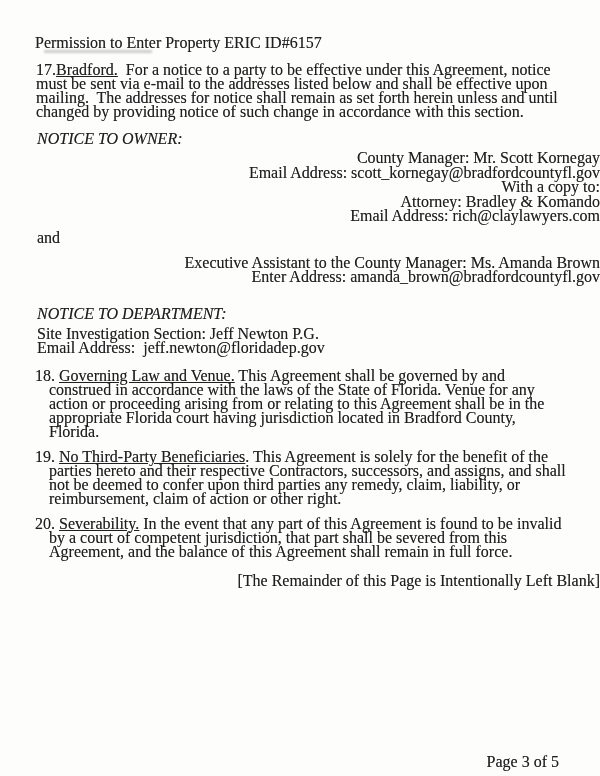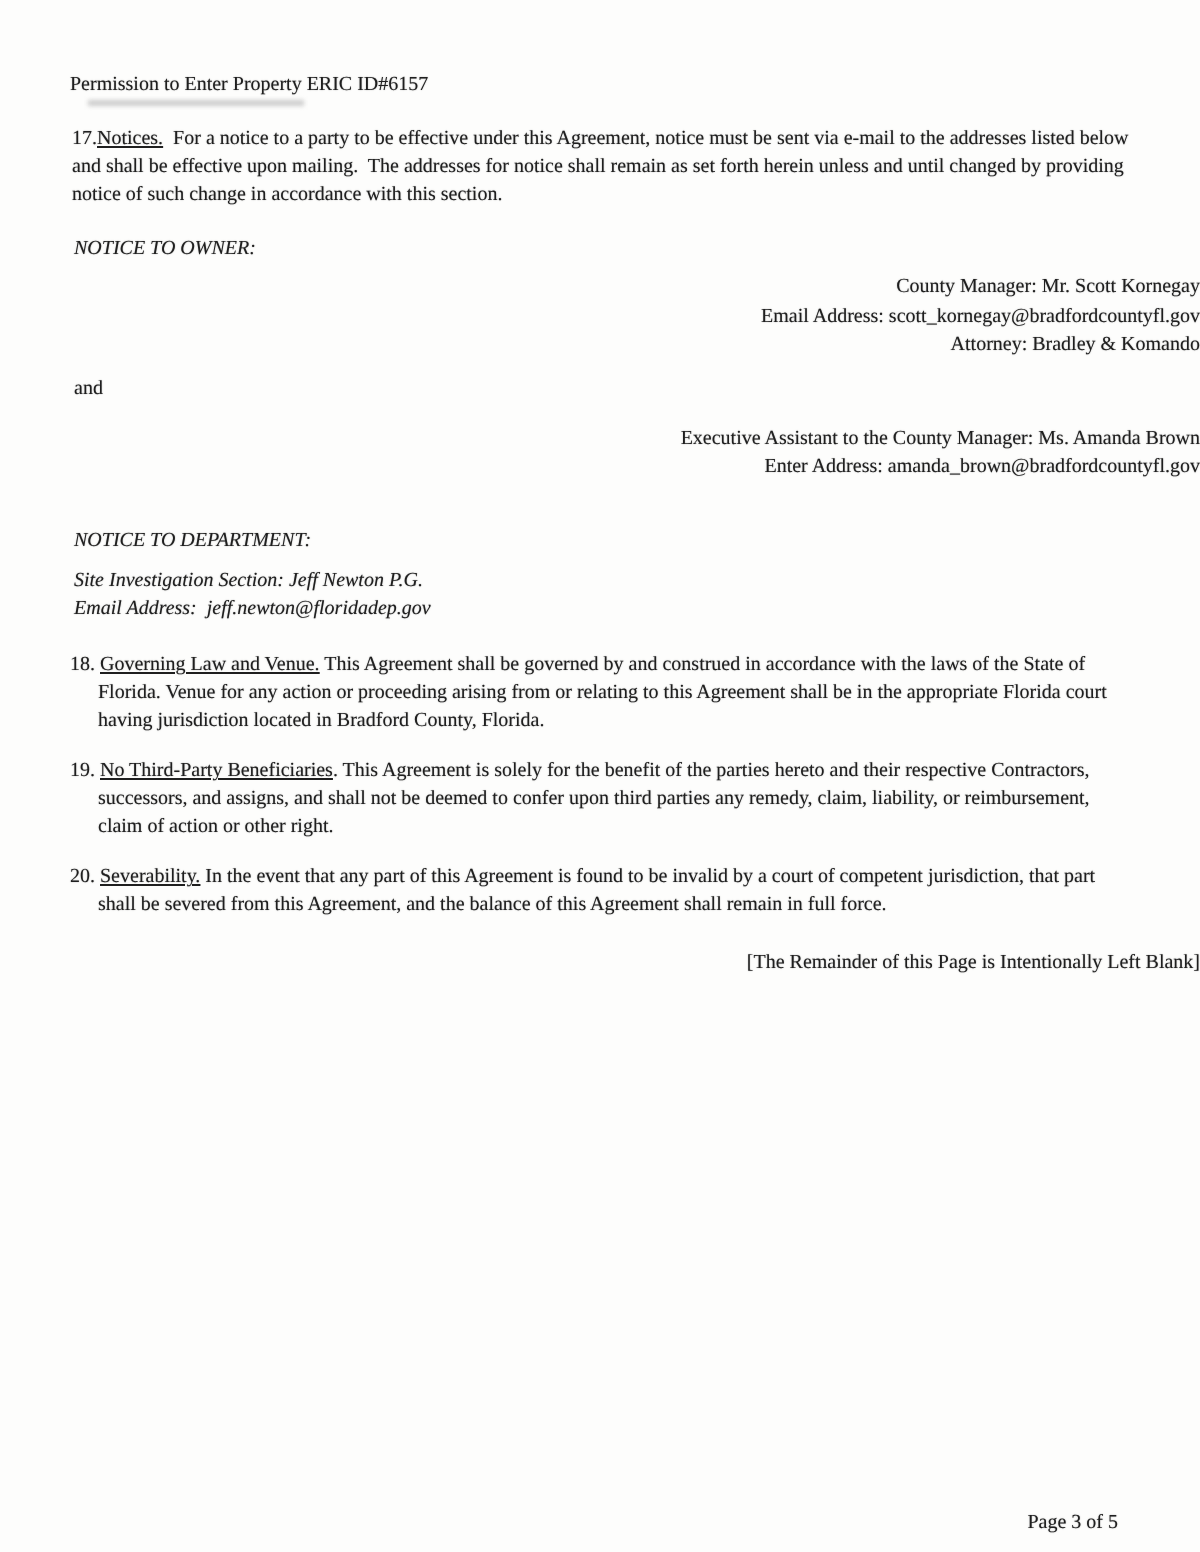--- a/index.html
+++ b/index.html
@@ -5,21 +5,21 @@
   html, body { margin: 0; padding: 0; background: #ffffff; }
   .page {
     position: relative;
     width: 600px;
     height: 776px;
     background: #fdfdfc;
     box-sizing: border-box;
     padding-top: 36px;
     overflow: hidden;
     font-family: "Liberation Serif", "DejaVu Serif", serif;
-    font-size: 10px;
+    font-size: 16px;
     line-height: 14px;
     color: #1f1f1f;
     text-shadow: 0 0 0.6px rgba(45,45,45,0.55);
   }
   .t { white-space: pre-wrap; }
   .u { text-decoration: underline; }
   .header { margin-left: 35px; }
   .artifact {
     position: absolute; left: 44px; top: 50px;
     width: 108px; height: 2.5px;
@@ -28,45 +28,47 @@
   .intro { margin: 15px 30px 0 40px; }
   .p17 { margin: 13px 0 0 36px; width: 531px; }
   .notice-heading { margin-left: 37px; font-style: italic; }
   .h-owner { margin-top: 13px; }
   .h-dept { margin-top: 22px; }
   .contact-block { margin-left: 37px; }
   .owner-block { margin-top: 5px; text-align: right; }
   .owner-block .line { line-height: 14.5px; }
   .exec-block { margin-top: 11px; text-align: right; }
   .exec-block .line { line-height: 14.6px; }
-  .dept-block { margin-top: 6px; font-style: italic; }
+  .dept-block { margin-top: 6px; }
   .dept-block .line { line-height: 14.3px; }
   .and-line { margin: 7px 0 0 37px; }
   .clause { margin: 14px 0 0 49px; width: 517px; text-indent: -14px; }
   .clause + .clause { margin-top: 11px; }
   .blank-note { margin-top: 15px; text-align: right; }
   .footer { position: absolute; top: 755px; right: 41px; }
 </style>
 </head>
 <body>
 
 <div class="page">
 
   <div class="header">Permission to Enter Property ERIC ID#6157</div>
   <div class="artifact"></div>
 
 
-  <div class="p17 t"><span>17.</span><span class="u">Notices.</span><span>  For a notice to a party to be effective under this Agreement, notice must be sent via e-mail to the addresses listed below and shall be effective upon mailing.  The addresses for notice shall remain as set forth herein unless and until changed by providing notice of such change in accordance with this section.</span></div>
+  <div class="p17 t"><span>17.</span><span class="u">Bradford.</span><span>  For a notice to a party to be effective under this Agreement, notice must be sent via e-mail to the addresses listed below and shall be effective upon mailing.  The addresses for notice shall remain as set forth herein unless and until changed by providing notice of such change in accordance with this section.</span></div>
 
   <div class="notice-heading h-owner">NOTICE TO OWNER:</div>
 
   <div class="contact-block owner-block">
     <div class="line t">County Manager: Mr. Scott Kornegay</div>
     <div class="line t">Email Address: scott_kornegay@bradfordcountyfl.gov</div>
+    <div class="line t">With a copy to:</div>
     <div class="line t">Attorney: Bradley &amp; Komando</div>
+    <div class="line t">Email Address: rich@claylawyers.com</div>
   </div>
 
   <div class="and-line">and</div>
 
   <div class="contact-block exec-block">
     <div class="line t">Executive Assistant to the County Manager: Ms. Amanda Brown</div>
     <div class="line t">Enter Address: amanda_brown@bradfordcountyfl.gov</div>
   </div>
 
   <div class="notice-heading h-dept">NOTICE TO DEPARTMENT:</div>

